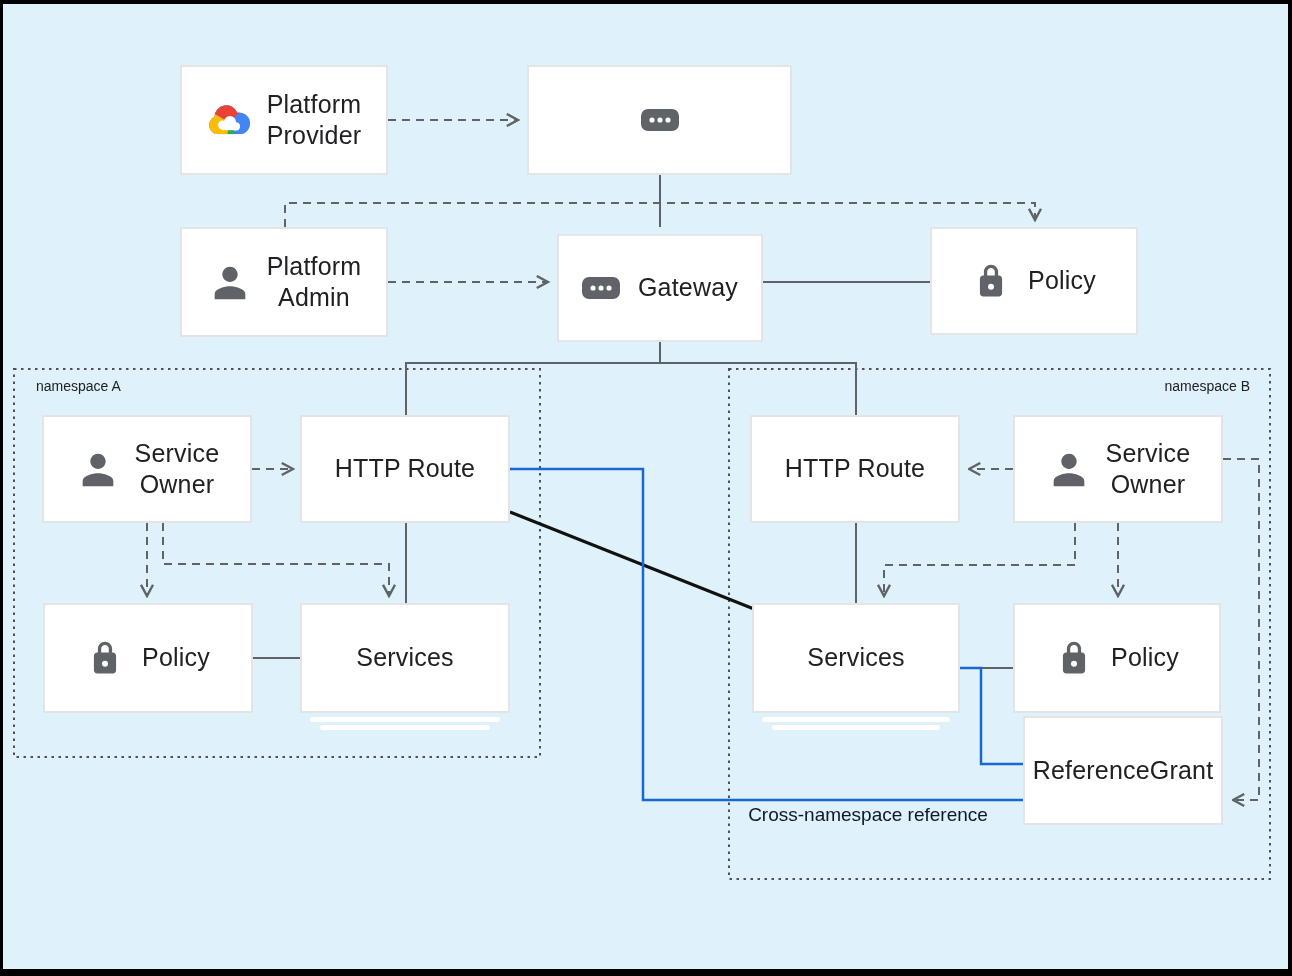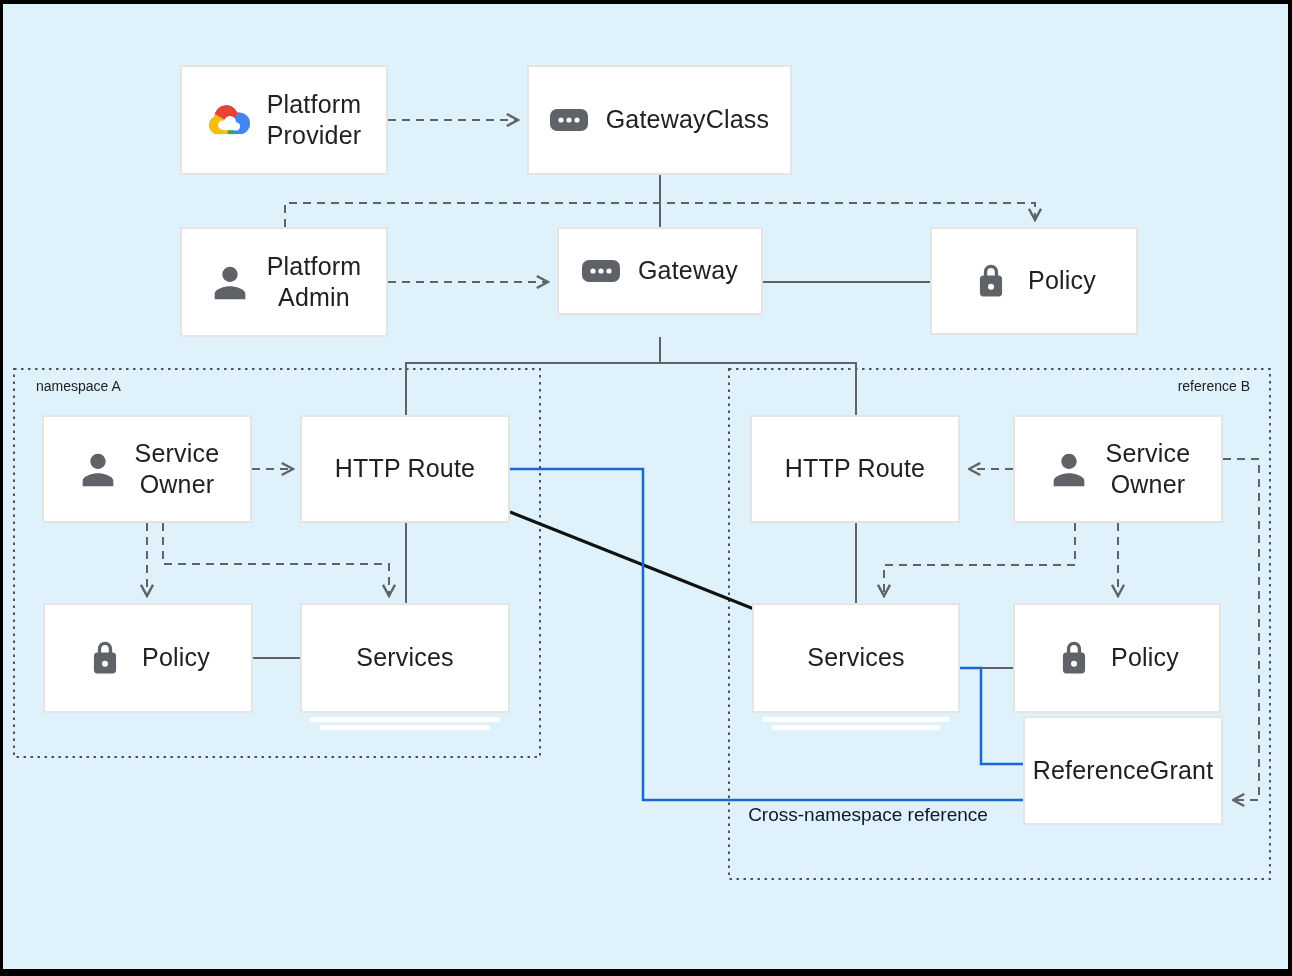--- a/index.html
+++ b/index.html
@@ -29,21 +29,21 @@
   
   .stack::before,.stack::after{
     content:'';position:absolute;height:5px;background:#fff;border-radius:3px;
   }
   .stack::before{left:8px;right:8px;bottom:-11px;}
   .stack::after{left:18px;right:18px;bottom:-19px;}
   
   #n-platform-provider{left:180px;top:65px;width:208px;height:110px;gap:14px;}
   #n-gateway-class{left:527px;top:65px;width:265px;height:110px;}
   #n-platform-admin{left:180px;top:227px;width:208px;height:110px;gap:14px;}
-  #n-gateway{left:557px;top:227px;width:206px;height:88px;align-items:center;}
+  #n-gateway{left:557px;top:234px;width:206px;height:108px;align-items:center;}
   #n-policy-top{left:930px;top:227px;width:208px;height:108px;}
   #n-service-owner-a{left:42px;top:415px;width:210px;height:108px;gap:14px;}
   #n-http-route-a{left:300px;top:415px;width:210px;height:108px;}
   #n-policy-a{left:43px;top:603px;width:210px;height:110px;}
   #n-services-a{left:300px;top:603px;width:210px;height:110px;}
   #n-http-route-b{left:750px;top:415px;width:210px;height:108px;}
   #n-service-owner-b{left:1013px;top:415px;width:210px;height:108px;gap:14px;}
   #n-services-b{left:752px;top:603px;width:208px;height:110px;}
   #n-policy-b{left:1013px;top:603px;width:208px;height:110px;}
   #n-reference-grant{left:1023px;top:716px;width:200px;height:109px;}
@@ -133,37 +133,36 @@
       <path d="M1223 459 H1259 V800 H1233" marker-end="url(#chev)"></path>
     </g>
 
     <g stroke="#1967d2" stroke-width="2.5" fill="none">
       <path d="M510 469 H643 V800 H1025"></path>
       <path d="M960 668 H981 V764 H1025"></path>
     </g>
   </svg>
 
   <div class="ns-label" id="ns-a-label">namespace A</div>
-  <div class="ns-label" id="ns-b-label">reference B</div>
+  <div class="ns-label" id="ns-b-label">namespace B</div>
 
   <div class="blue-note">Cross-namespace reference</div>
 
   <div class="node two-line" id="n-platform-provider">
     <svg class="icon" width="46" height="39" viewBox="0 0 100 84">
         <use href="#i-gcp"></use>
       </svg>
     <span class="lbl">Platform
 Provider</span>
   </div>
 
   <div class="node" id="n-gateway-class">
     <svg class="icon" width="38" height="22" viewBox="0 0 38 22">
         <use href="#i-chip"></use>
       </svg>
-    <span class="lbl">GatewayClass</span>
   </div>
 
   <div class="node two-line" id="n-platform-admin">
     <svg class="icon" width="46" height="46" viewBox="0 0 24 24">
         <use href="#i-person"></use>
       </svg>
     <span class="lbl">Platform
 Admin</span>
   </div>
 

